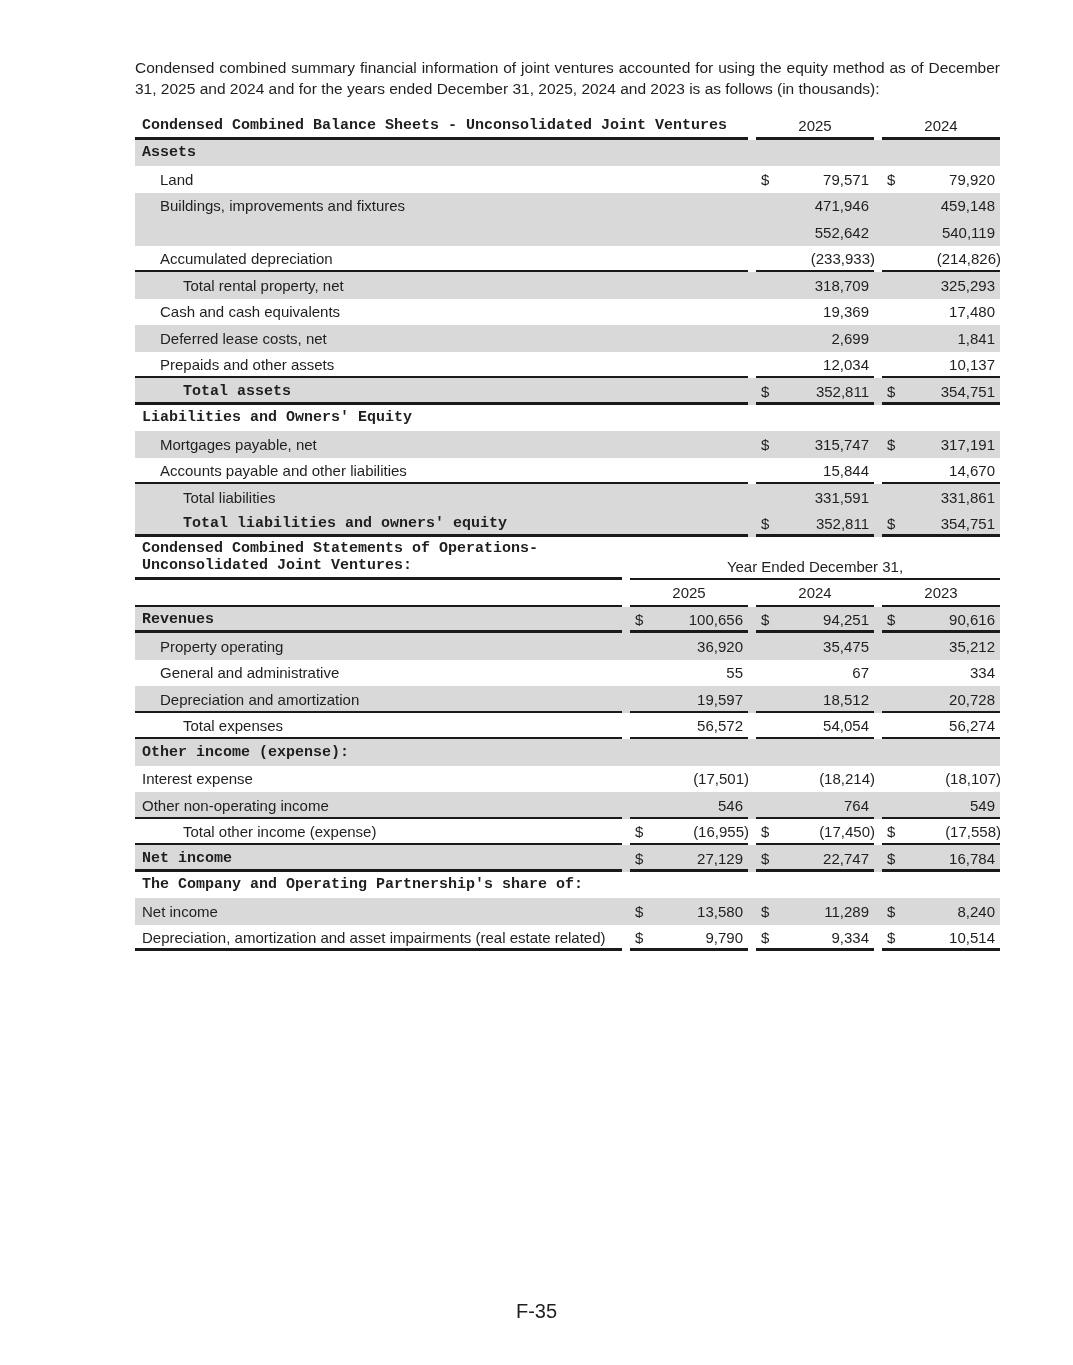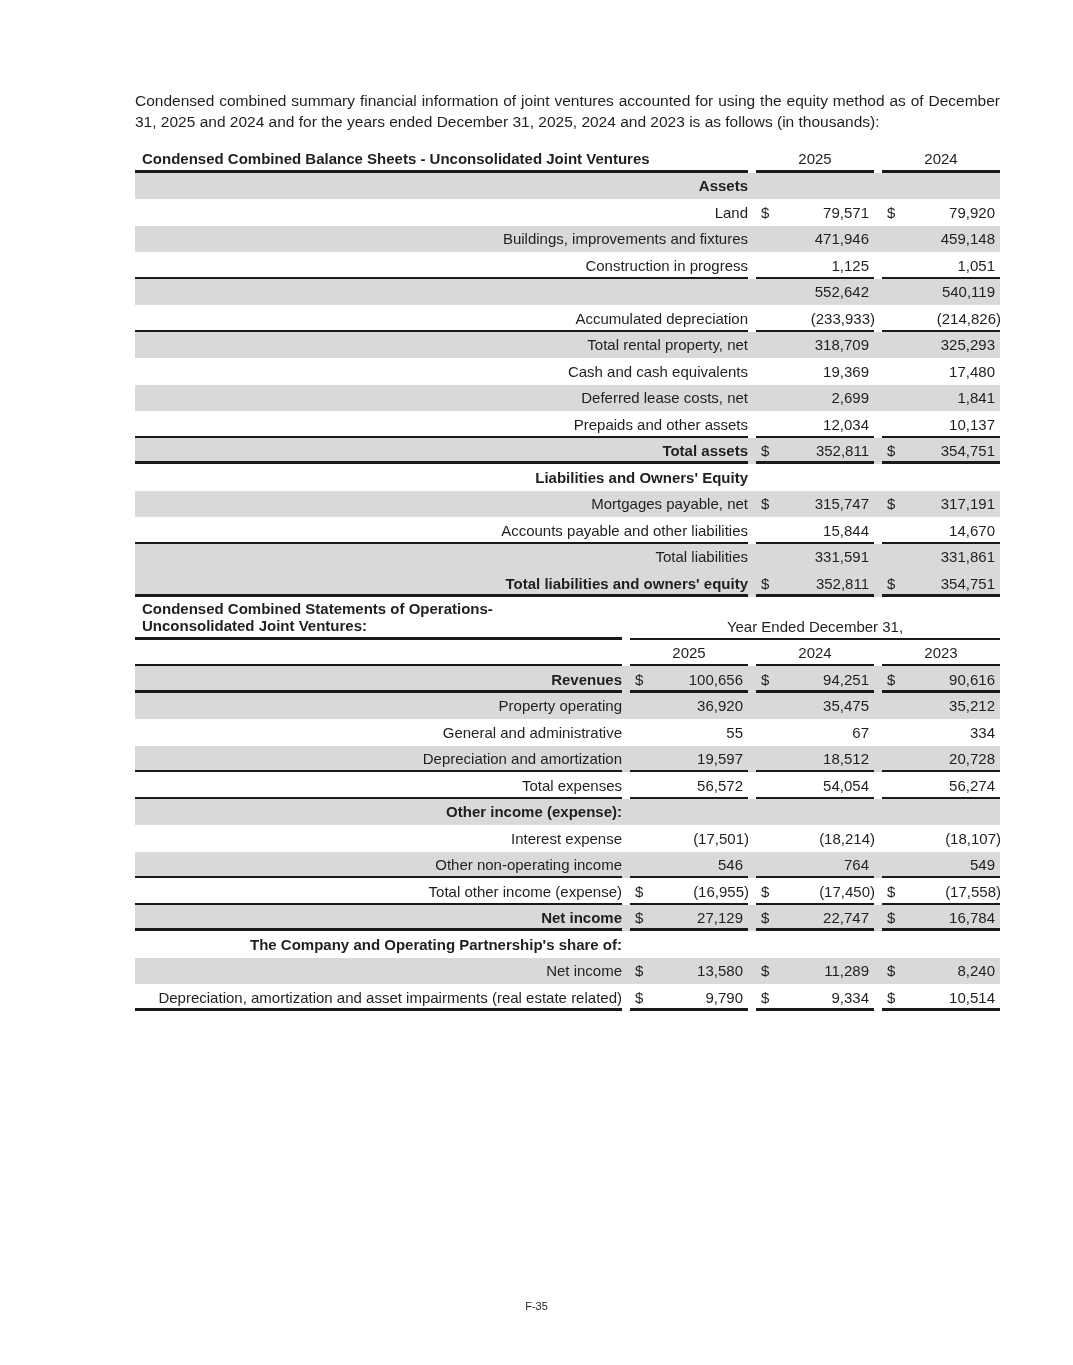--- a/index.html
+++ b/index.html
@@ -1,54 +1,54 @@
 <!DOCTYPE html>
 <html style="--stripe: #d9d9d9;"><head>
 <meta charset="utf-8">
 <style>
   html,body{margin:0;padding:0;}
   body{
     width:1073px;height:1365px;background:#ffffff;position:relative;
     font-family:"Liberation Sans",sans-serif;color:#1f1f1f;
     -webkit-font-smoothing:antialiased;
   }
-  .page{padding:90px 73px 0 135px;}
+  .page{padding:57px 73px 0 135px;}
   .intro{
     font-size:15.5px;line-height:21px;text-align:justify;
     margin:0 0 14px 0;
   }
   .tbl{width:865px;font-size:15px;}
-  .row{display:flex;align-items:flex-end;min-height:26.5px;text-align:right;}
+  .row{display:flex;align-items:flex-end;min-height:26.5px;}
   .row.shaded{background:var(--stripe,#d9d9d9);}
   .cell{line-height:20px;padding:3px 0;box-sizing:border-box;}
   .lbl{flex:0 0 auto;padding-left:7px;}
   .t1 .lbl{width:613px;}
   .t2 .lbl{width:487px;}
   .ind1{padding-left:25px;}
   .ind2{padding-left:48px;}
-  .bold{font-weight:bold;}
+  .bold{font-weight:bold;font-family:Liberation Mono, monospace;}
   .gap{flex:0 0 8px;width:8px;align-self:stretch;}
   .seg{
     flex:0 0 118px;width:118px;display:flex;justify-content:space-between;
     padding-left:5px;padding-right:5px;
   }
   .seg.center{justify-content:center;}
   .val.neg{margin-right:-6px;}
   .rule-thin{border-bottom:2px solid #1a1a1a;padding-bottom:1px;}
   .rule-thick{border-bottom:3px solid #1a1a1a;padding-bottom:0;}
   .t1-head,.t2-headA,.t2-headB{display:flex;align-items:flex-end;}
   .t1-head .cell,.t2-headB .cell{min-height:26.5px;}
   .t2-headA .lbl{line-height:17px;padding-bottom:3px;}
   .span3{
     flex:0 0 370px;width:370px;text-align:center;
   }
   .t2{}
   .footer{
     position:absolute;left:0;right:0;top:1300px;text-align:center;
-    font-size:11px;color:#1f1f1f;
+    font-size:20px;color:#1f1f1f;
   }
 </style>
 </head>
 <body>
 
 <div class="page">
 
   <p class="intro">Condensed combined summary financial information of joint ventures accounted for using the equity method as of December 31, 2025 and 2024 and for the years ended December 31, 2025, 2024 and 2023 is as follows (in thousands):</p>
 
   <section class="tbl t1">
@@ -90,33 +90,20 @@
           <div class="cell lbl ind1">Buildings, improvements and fixtures</div>
           <div class="gap"></div>
           <div class="cell seg">
             <span class="cur"></span>
             <span class="val">471,946</span>
           </div>
           <div class="gap"></div>
           <div class="cell seg">
             <span class="cur"></span>
             <span class="val">459,148</span>
-          </div>
-        </div>
-        <div class="row">
-          <div class="cell lbl ind1 rule-thin">Construction in progress</div>
-          <div class="gap"></div>
-          <div class="cell seg rule-thin">
-            <span class="cur"></span>
-            <span class="val">1,125</span>
-          </div>
-          <div class="gap"></div>
-          <div class="cell seg rule-thin">
-            <span class="cur"></span>
-            <span class="val">1,051</span>
           </div>
         </div>
         <div class="row shaded">
           <div class="cell lbl"></div>
           <div class="gap"></div>
           <div class="cell seg">
             <span class="cur"></span>
             <span class="val">552,642</span>
           </div>
           <div class="gap"></div>

